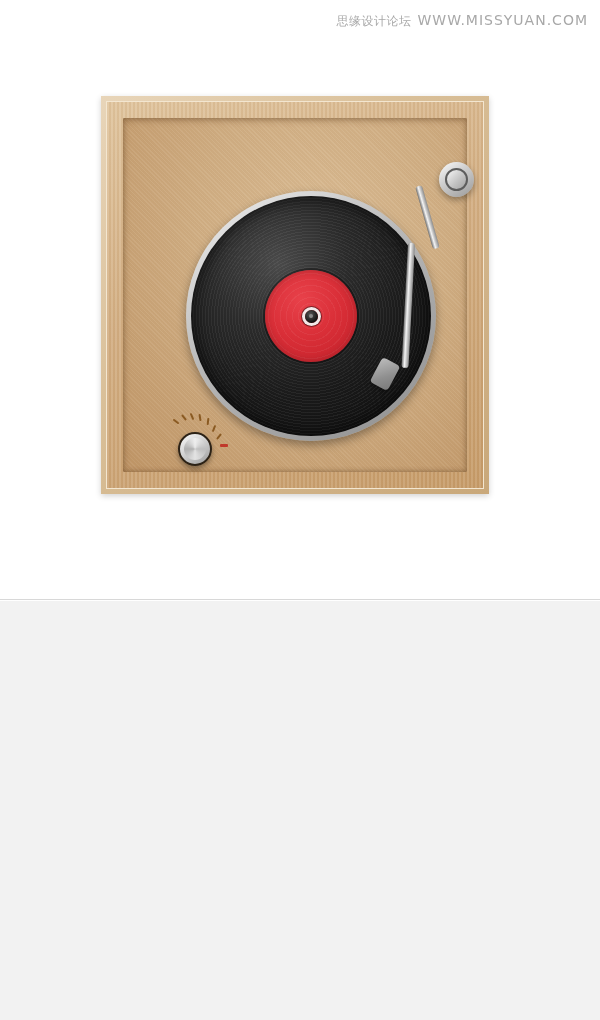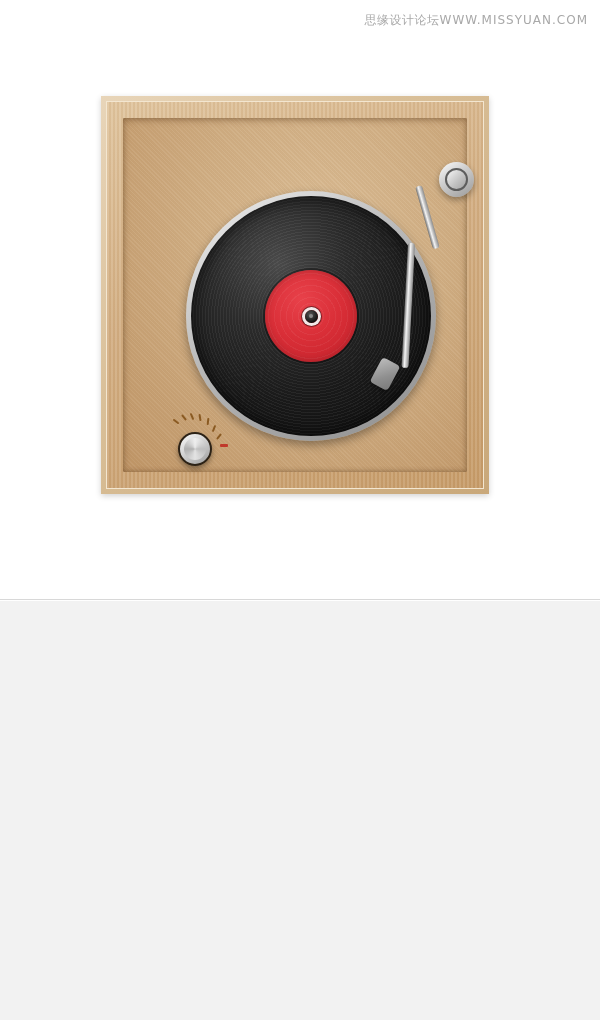--- a/index.html
+++ b/index.html
@@ -17,21 +17,21 @@
     background:#ffffff;
     border-bottom:1px solid #d8d8d8;
     box-sizing:border-box;
   }
   #watermark{
     position:absolute;right:12px;top:12px;
     font-size:12px;color:#a8a8a8;
     letter-spacing:.5px;white-space:nowrap;
     font-family:"DejaVu Sans", sans-serif;
   }
-  #watermark .wm-en{font-size:12px;letter-spacing:1px;margin-left:0;}
+  #watermark .wm-en{font-size:14px;letter-spacing:1px;margin-left:6px;}
 
   
   #turntable{
     position:absolute;left:101px;top:96px;width:388px;height:398px;
   }
   .tt-outer{
     position:absolute;inset:0;
     background:linear-gradient(135deg,#e8d5b9 0%,#d9bf98 40%,#c9a87a 100%);
     box-shadow:0 2px 6px rgba(0,0,0,.18);
   }

